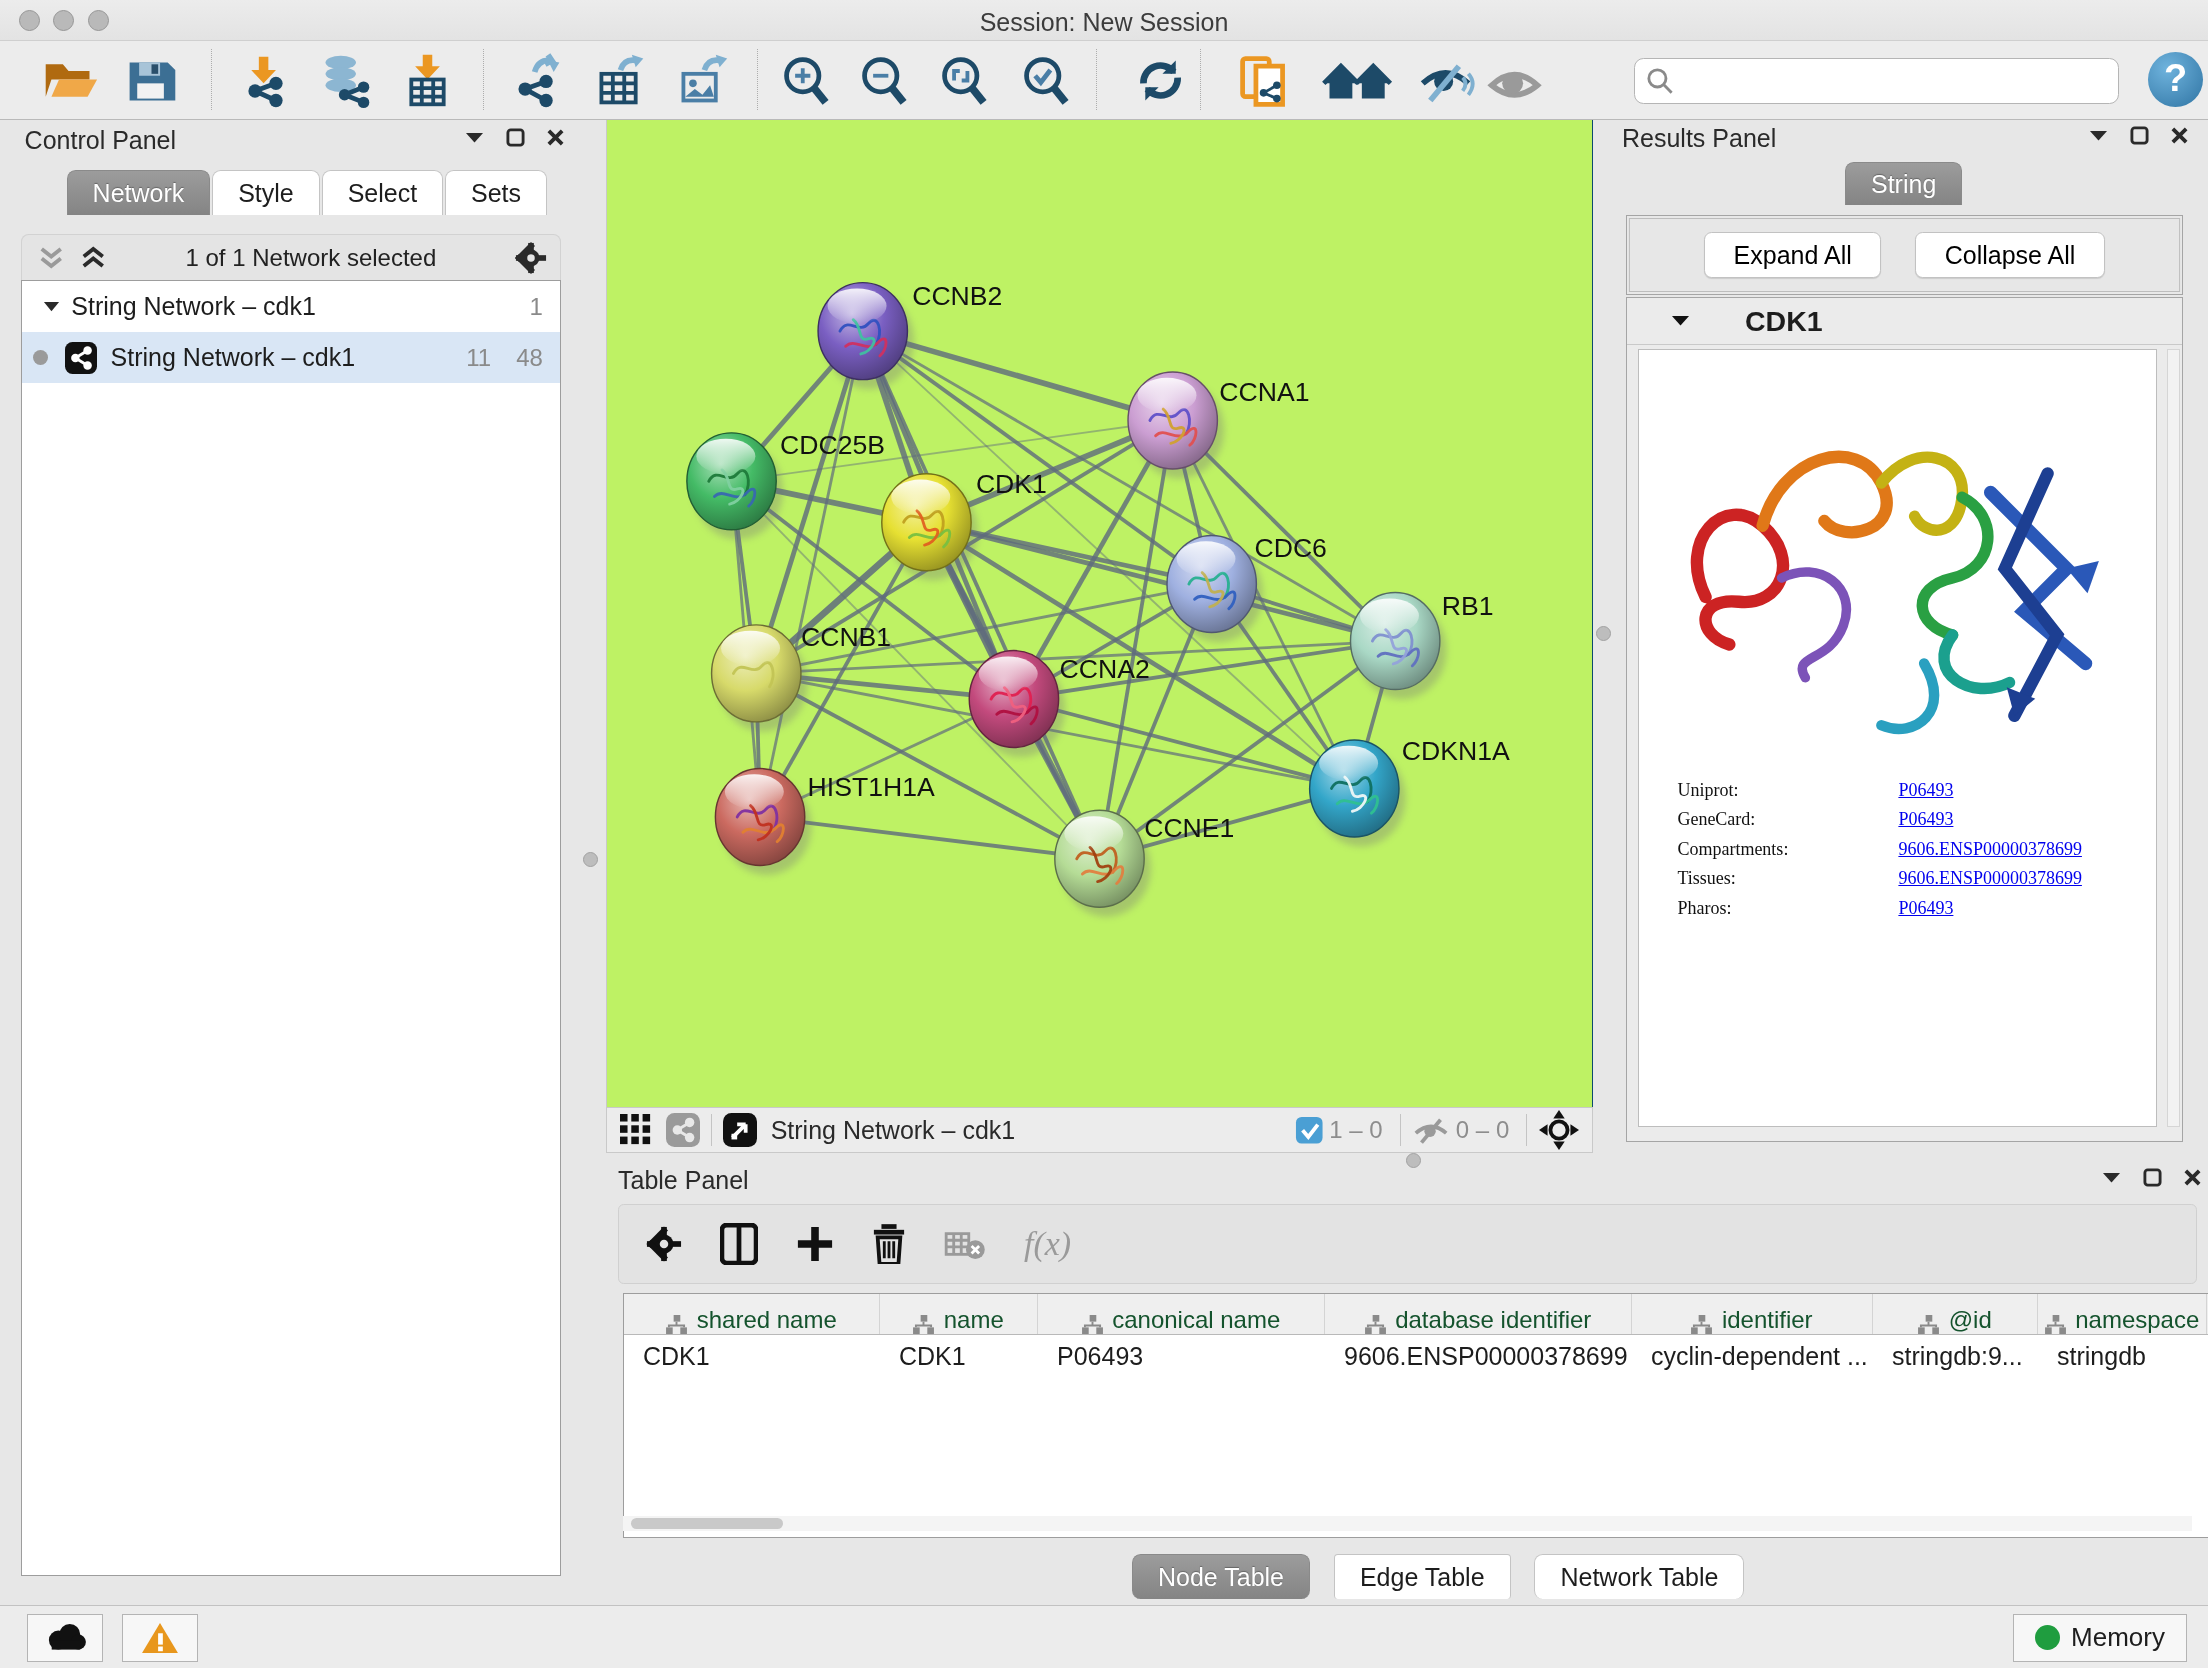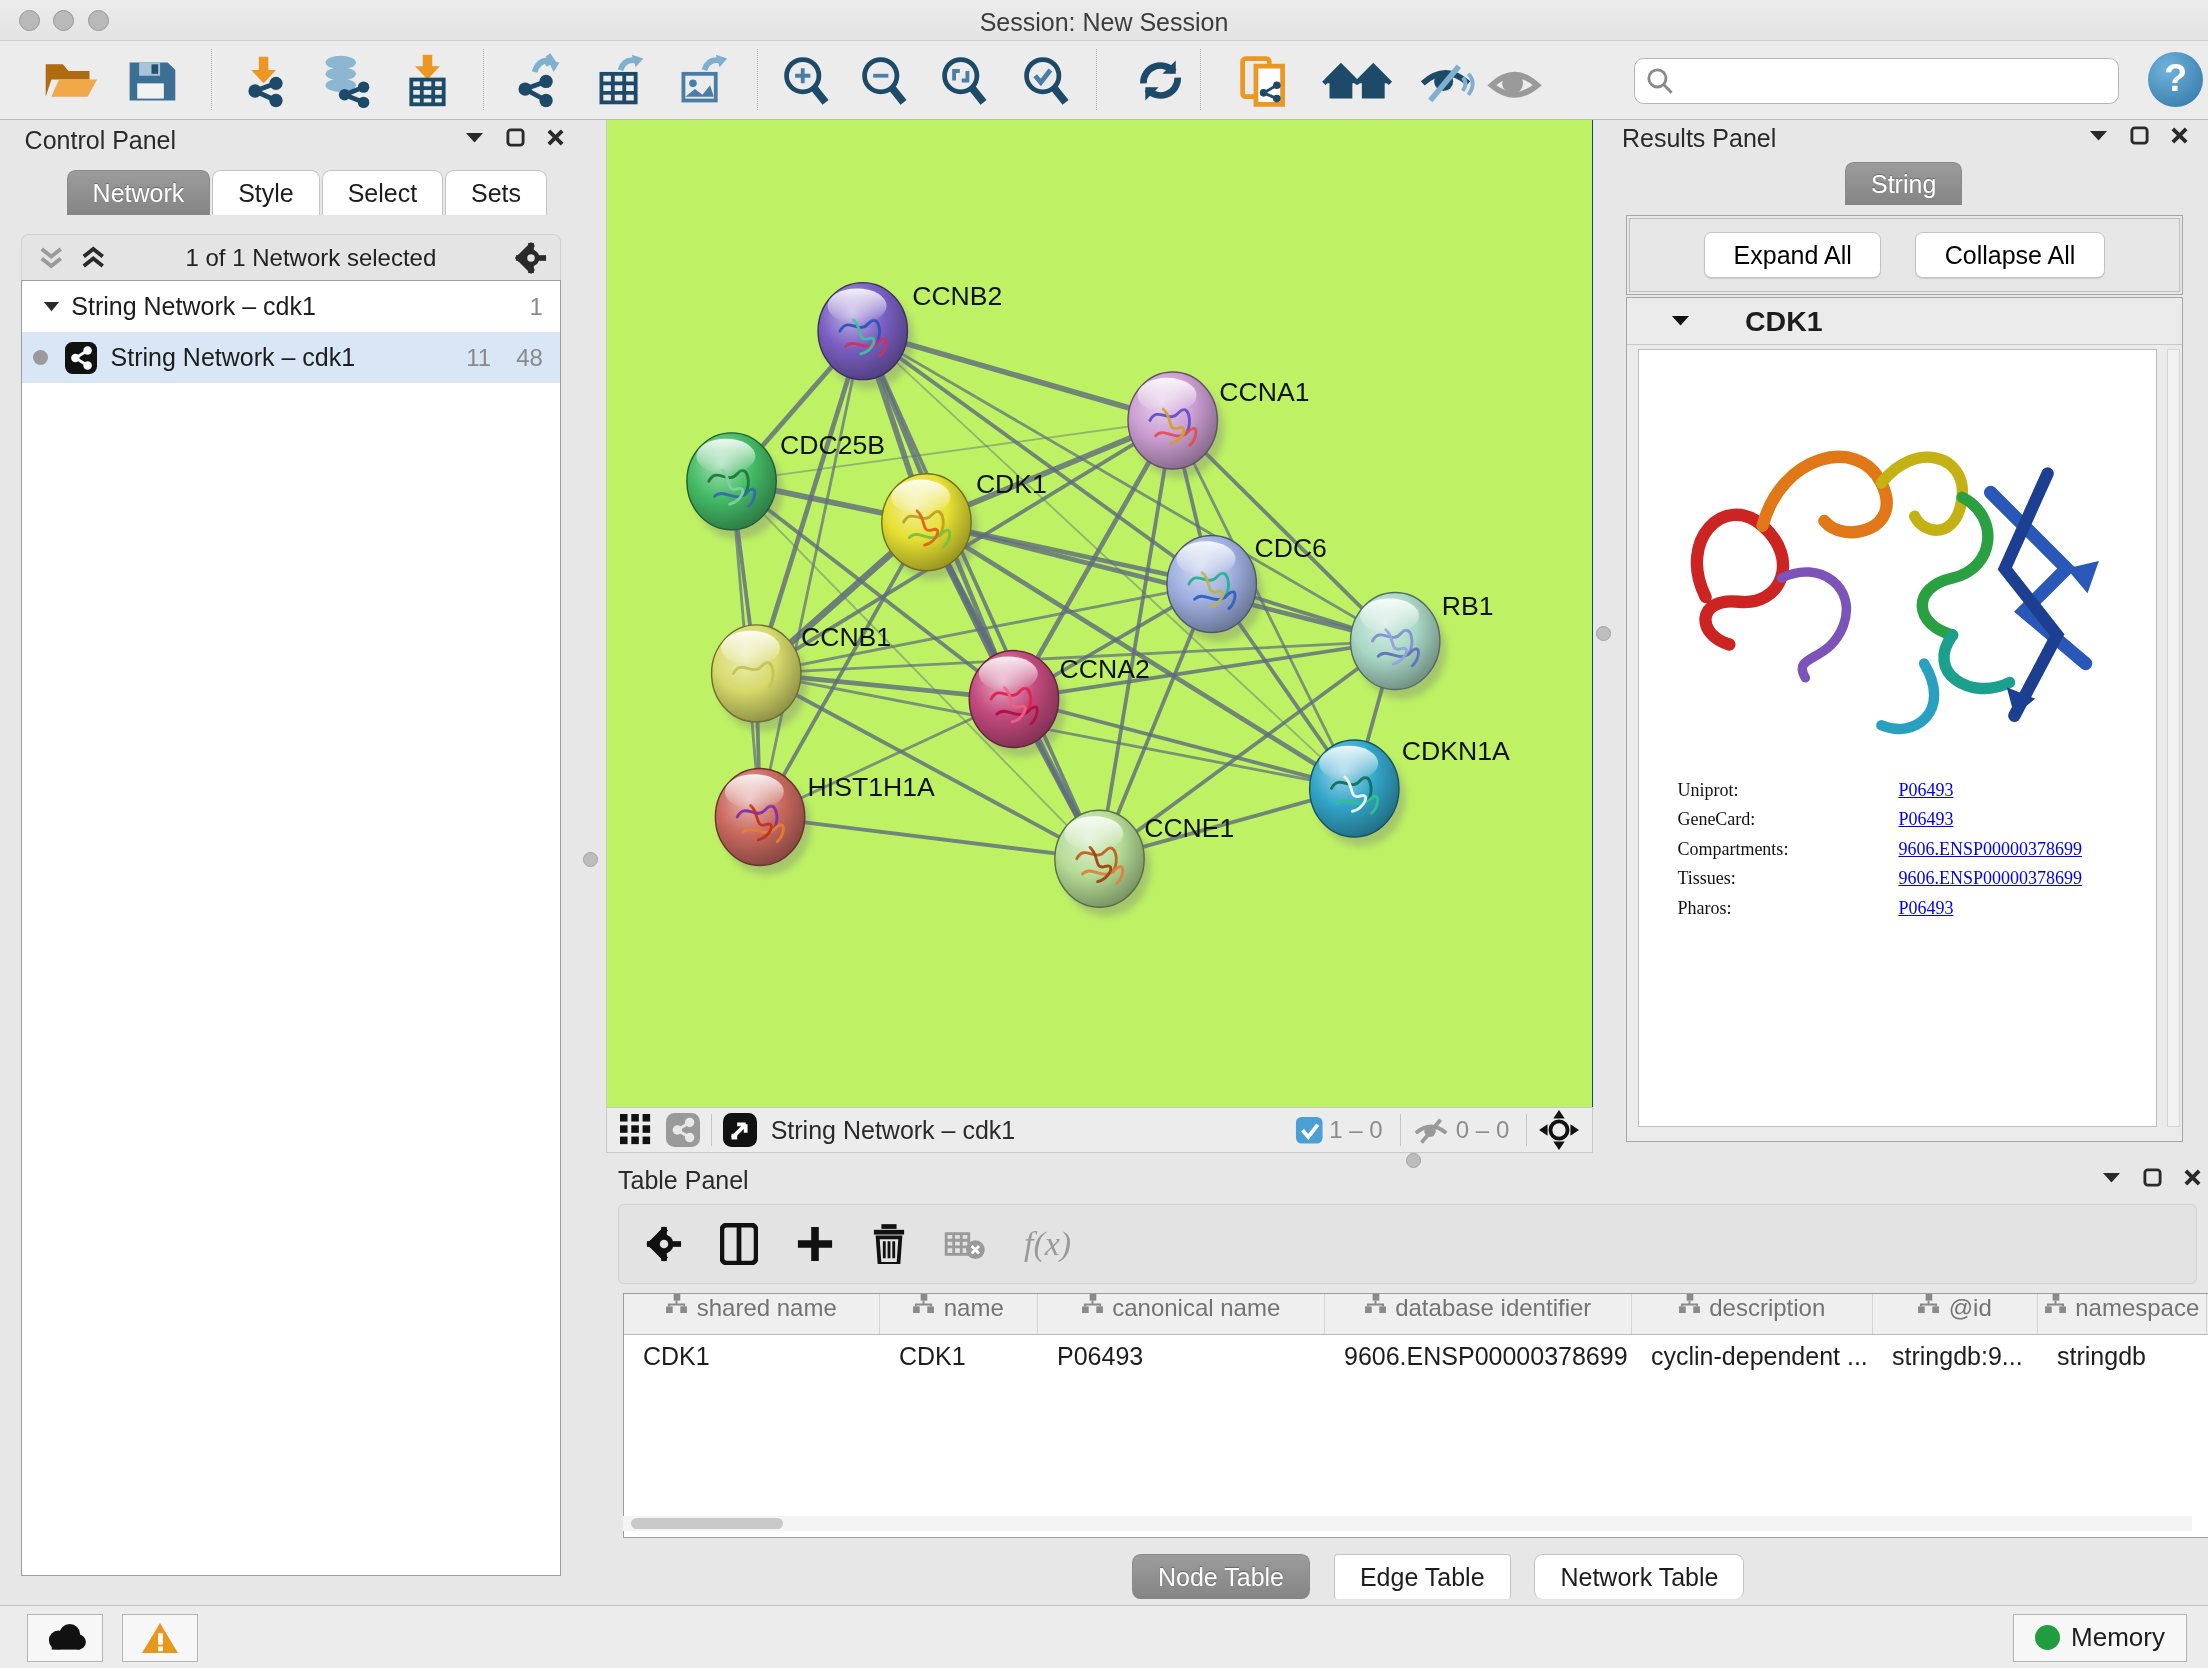--- a/index.html
+++ b/index.html
@@ -65,21 +65,21 @@
   .xl-row{display:flex;font-family:"Liberation Serif",serif;font-size:18px;margin:8.6px 0 0 38px;}
   .xl-label{width:221px;color:#111;}
   .xl-link{color:#0000EE;text-decoration:underline;}
   
   #table-panel{left:599px;top:1162px;width:1609px;height:438px;}
   #tp-toolbar{left:19px;top:42px;width:1579px;height:80px;background:#e3e3e3;border:1px solid #d0d0d0;
               border-radius:5.7px;display:flex;align-items:center;gap:38px;padding-left:27px;box-sizing:border-box;}
   #fx{font-family:"Liberation Serif",serif;font-style:italic;font-size:34px;color:#9a9a9a;}
   #node-table{left:24px;top:131px;width:1584px;height:243px;background:#fff;border:1px solid #9d9d9d;overflow:hidden;}
   .th-row{display:flex;background:#efefef;border-bottom:1.9px solid #b9b9b9;height:40px;}
-  .th{display:flex;align-items:flex-start;justify-content:center;gap:9.5px;font-size:24px;color:#737373;
+  .th{display:flex;align-items:flex-end;justify-content:center;gap:9.5px;font-size:24px;color:#14532d;
       border-right:1px solid #d4d4d4;box-sizing:border-box;overflow:hidden;white-space:nowrap;}
   .td-row{display:flex;height:42px;}
   .td{font-size:25px;display:flex;align-items:center;padding-left:19px;box-sizing:border-box;
       overflow:hidden;white-space:nowrap;}
   #h-scroll{left:24px;top:354px;width:1569px;height:15px;background:#f4f4f4;}
   #h-thumb{left:7.6px;top:1.9px;width:152px;height:11.4px;border-radius:6.7px;background:#c9c9c9;}
   #tp-tabs{left:533px;top:392px;display:flex;gap:22px;}
   
   #statusbar{left:0;top:1605px;width:2208px;height:63px;background:#ececec;border-top:1px solid #c2c2c2;}
   .sb-btn{position:absolute;top:7.6px;width:74px;height:46px;background:#f7f7f7;border:1.9px solid #b4b4b4;
@@ -746,21 +746,21 @@
         </div>
         <div class="th" style="width: 241px;">
           <svg width="21" height="19" viewBox="0 0 22 20">
             <g fill="#8a8a8a">
               <rect x="8" y="0" width="7" height="7"></rect>
               <rect x="0" y="13" width="7" height="7"></rect>
               <rect x="15" y="13" width="7" height="7"></rect>
               <path d="M11 7 v4 M3 13 v-2 h16 v2" stroke="#8a8a8a" stroke-width="2" fill="none"></path>
             </g>
           </svg>
-          <span>description</span>
+          <span>identifier</span>
         </div>
         <div class="th" style="width: 165px;">
           <svg width="21" height="19" viewBox="0 0 22 20">
             <g fill="#8a8a8a">
               <rect x="8" y="0" width="7" height="7"></rect>
               <rect x="0" y="13" width="7" height="7"></rect>
               <rect x="15" y="13" width="7" height="7"></rect>
               <path d="M11 7 v4 M3 13 v-2 h16 v2" stroke="#8a8a8a" stroke-width="2" fill="none"></path>
             </g>
           </svg>

